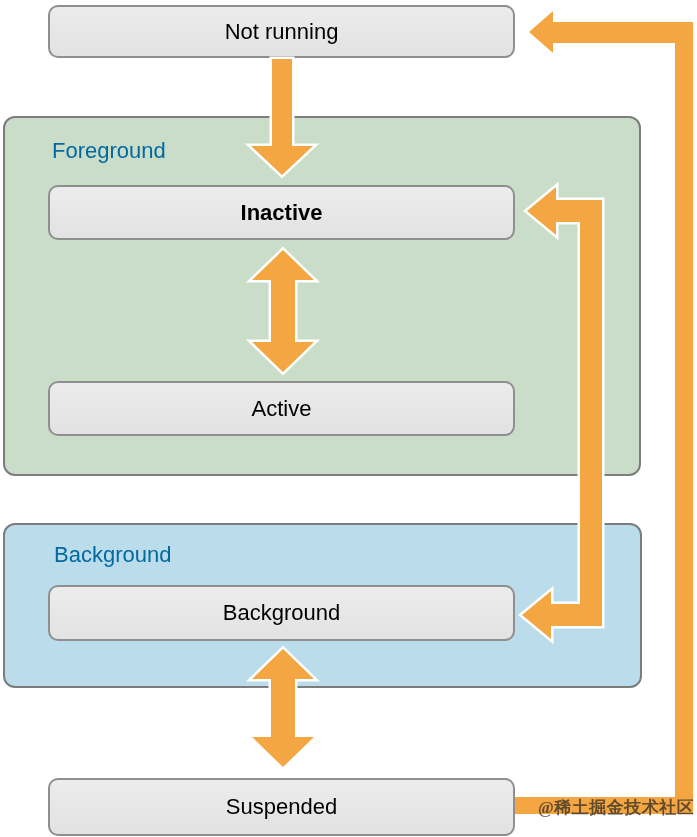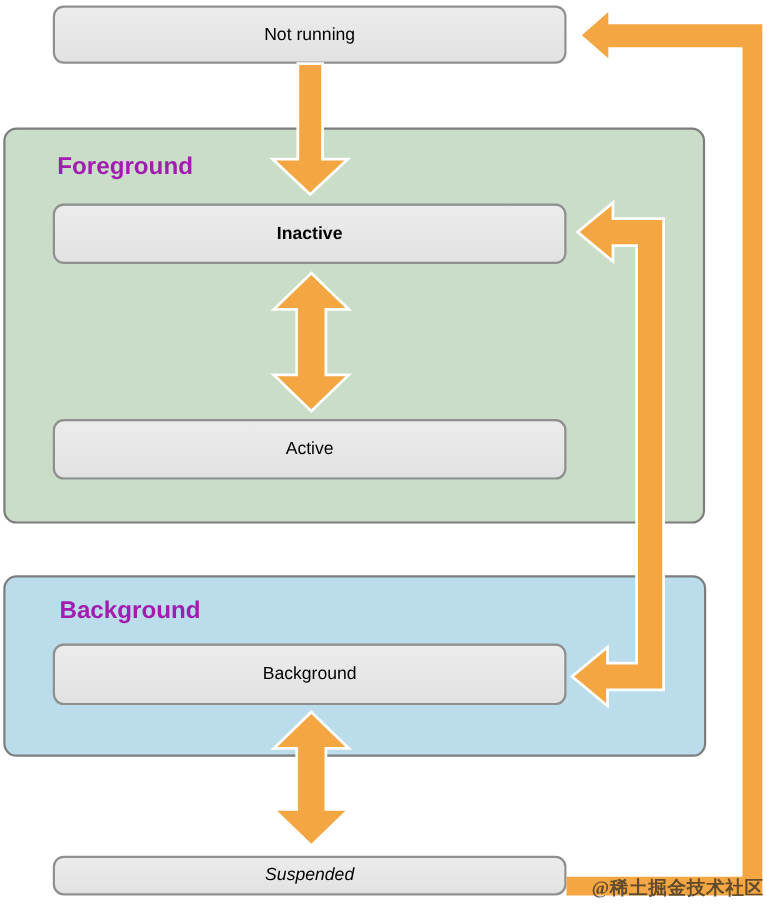--- a/index.html
+++ b/index.html
@@ -4,28 +4,28 @@
 <style>
   html,body{margin:0;padding:0;}
   body{
     width:697px;height:837px;position:relative;background:#ffffff;
     font-family:"Liberation Sans","DejaVu Sans",sans-serif;overflow:hidden;
   }
   .panel{
     position:absolute;border:2px solid #7d7d7d;border-radius:12px;z-index:1;box-sizing:border-box;
   }
   .panel-label{
-    position:absolute;font-size:22px;font-weight:bold;color:#a21caf;z-index:2;
+    position:absolute;font-size:22px;font-weight:normal;color:#0369a1;z-index:2;
   }
   .node{
     position:absolute;left:48px;width:467px;height:54px;z-index:3;box-sizing:border-box;
     border:2px solid #8f8f8f;border-radius:10px;
     background:linear-gradient(#ececec,#e2e2e2);
     display:flex;align-items:center;justify-content:center;
-    font-size:16px;color:#000;
+    font-size:22px;color:#000;
   }
   #connector-layer{
     position:absolute;left:0;top:0;width:697px;height:837px;z-index:5;pointer-events:none;
   }
   #connector-layer path.outlined{
     stroke:#ffffff;stroke-width:5;stroke-linejoin:miter;paint-order:stroke;
   }
   .watermark{
     position:absolute;left:538px;top:796px;width:150px;z-index:6;
     font-size:17px;font-weight:bold;letter-spacing:0.5px;
@@ -46,21 +46,21 @@
 </div>
 <div class="node" style="top:185px;height:55px;font-weight:bold;">
   <span>Inactive</span>
 </div>
 <div class="node" style="top:381px;height:55px;">
   <span>Active</span>
 </div>
 <div class="node" style="top:585px;height:56px;">
   <span>Background</span>
 </div>
-<div class="node" style="top:778px;height:36px;font-style:italic;">
+<div class="node" style="top:778px;height:58px;">
   <span>Suspended</span>
 </div>
 
 <svg id="connector-layer" viewBox="0 0 697 837" xmlns="http://www.w3.org/2000/svg">
 
   <path d="M529,32 L553,11 L553,22 L693,22 L693,814 L515,814 L515,797 L675,797 L675,43 L553,43 L553,53 Z" fill="#F4A642"></path>
 
   <path class="outlined" d="M272,59 L292,59 L292,146 L313,146 L282,175 L251,146 L272,146 Z" fill="#F4A642"></path>
 
   <path class="outlined" d="M283,250 L314,280 L295,280 L295,342 L314,342 L283,372 L252,342 L271,342 L271,280 L252,280 Z" fill="#F4A642"></path>

